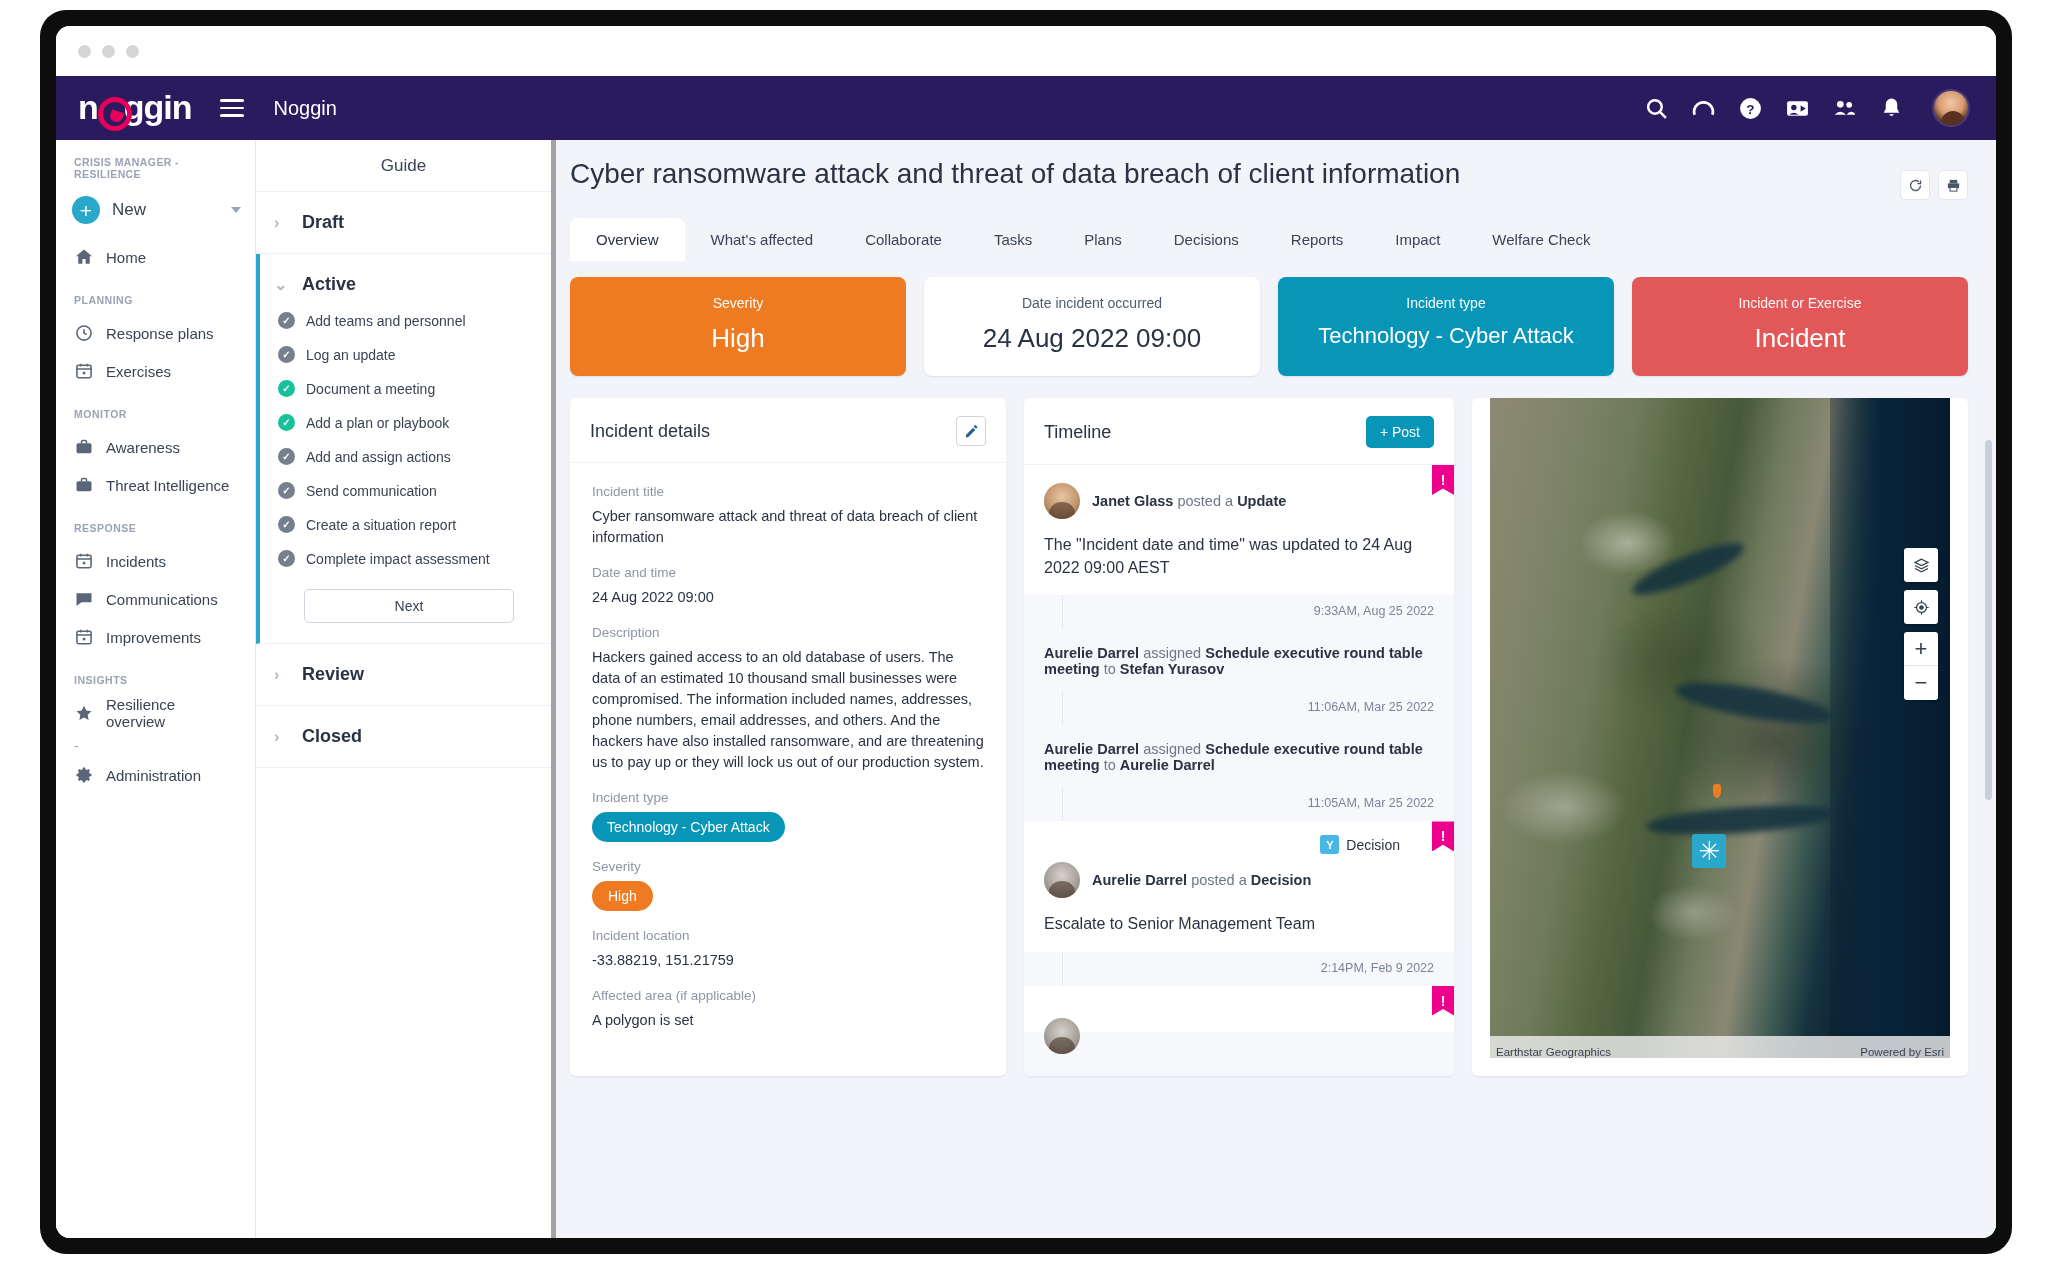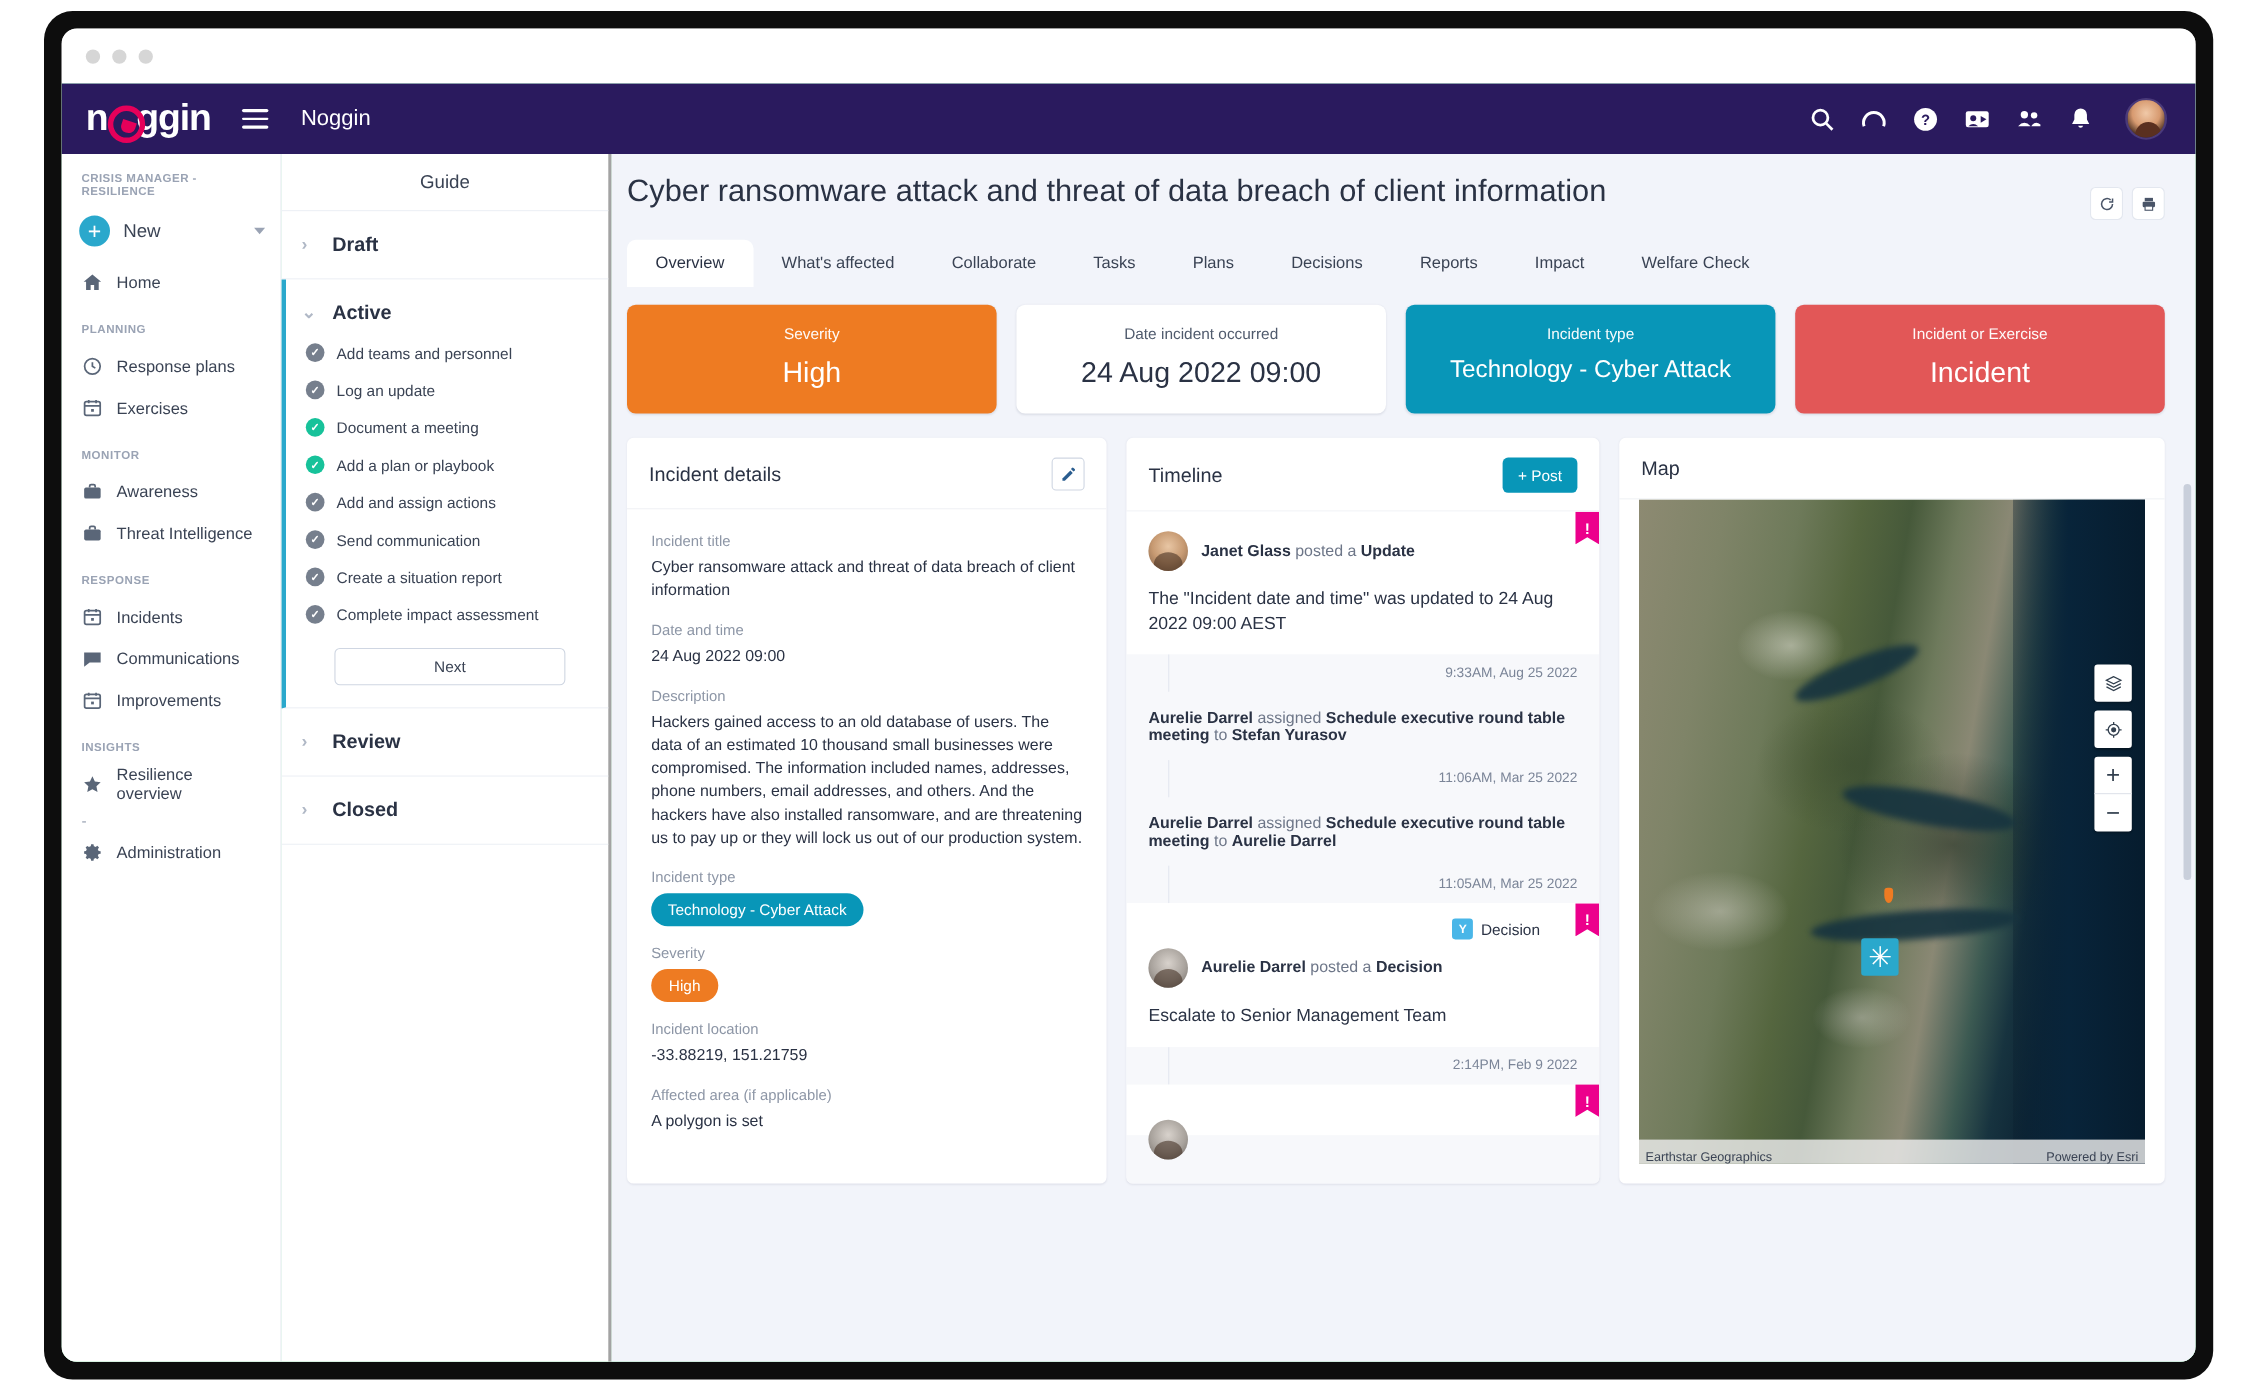--- a/index.html
+++ b/index.html
@@ -170,21 +170,21 @@
     color: #3a4354;
     font-size: 15px;
   }
   .side-item .ic { width: 20px; height: 20px; margin-right: 12px; flex-shrink: 0; color: #5a6678; }
   .side-dash { color: #9aa3b4; font-size: 14px; padding: 6px 18px 2px; }
 
   
   .guide {
     width: 300px;
     background: #ffffff;
-    border-right: 3px solid #a3a3a3;
+    border-right: 5px solid #a3a3a3;
     flex-shrink: 0;
     position: relative;
   }
   .guide-head {
     text-align: center;
     font-size: 17px;
     color: #3a4354;
     padding: 16px 0 15px;
     border-bottom: 1px solid #edf0f5;
   }
@@ -835,23 +835,20 @@
                   <div class="flag">!</div>
                   <div class="tl-who" style="margin-top:14px;">
                     <div class="tl-avatar grey"></div>
                   </div>
                 </div>
 
               </div>
             </div>
 
             <div class="panel mappanel">
-              <div class="panel-head">
-                <div class="panel-title">Map</div>
-              </div>
               <div class="map-wrap">
                 <div class="map-img"></div>
                 <div class="map-water"></div>
                 <div class="map-inlet" style="left:30%; top:24%; width:120px; height:26px; transform:rotate(-22deg);"></div>
                 <div class="map-inlet" style="left:40%; top:44%; width:160px; height:30px; transform:rotate(10deg);"></div>
                 <div class="map-inlet" style="left:34%; top:62%; width:190px; height:26px; transform:rotate(-4deg);"></div>
                 <div class="map-pin"></div>
                 <div class="map-marker">✳</div>
 
                 <div class="map-ctrls">

